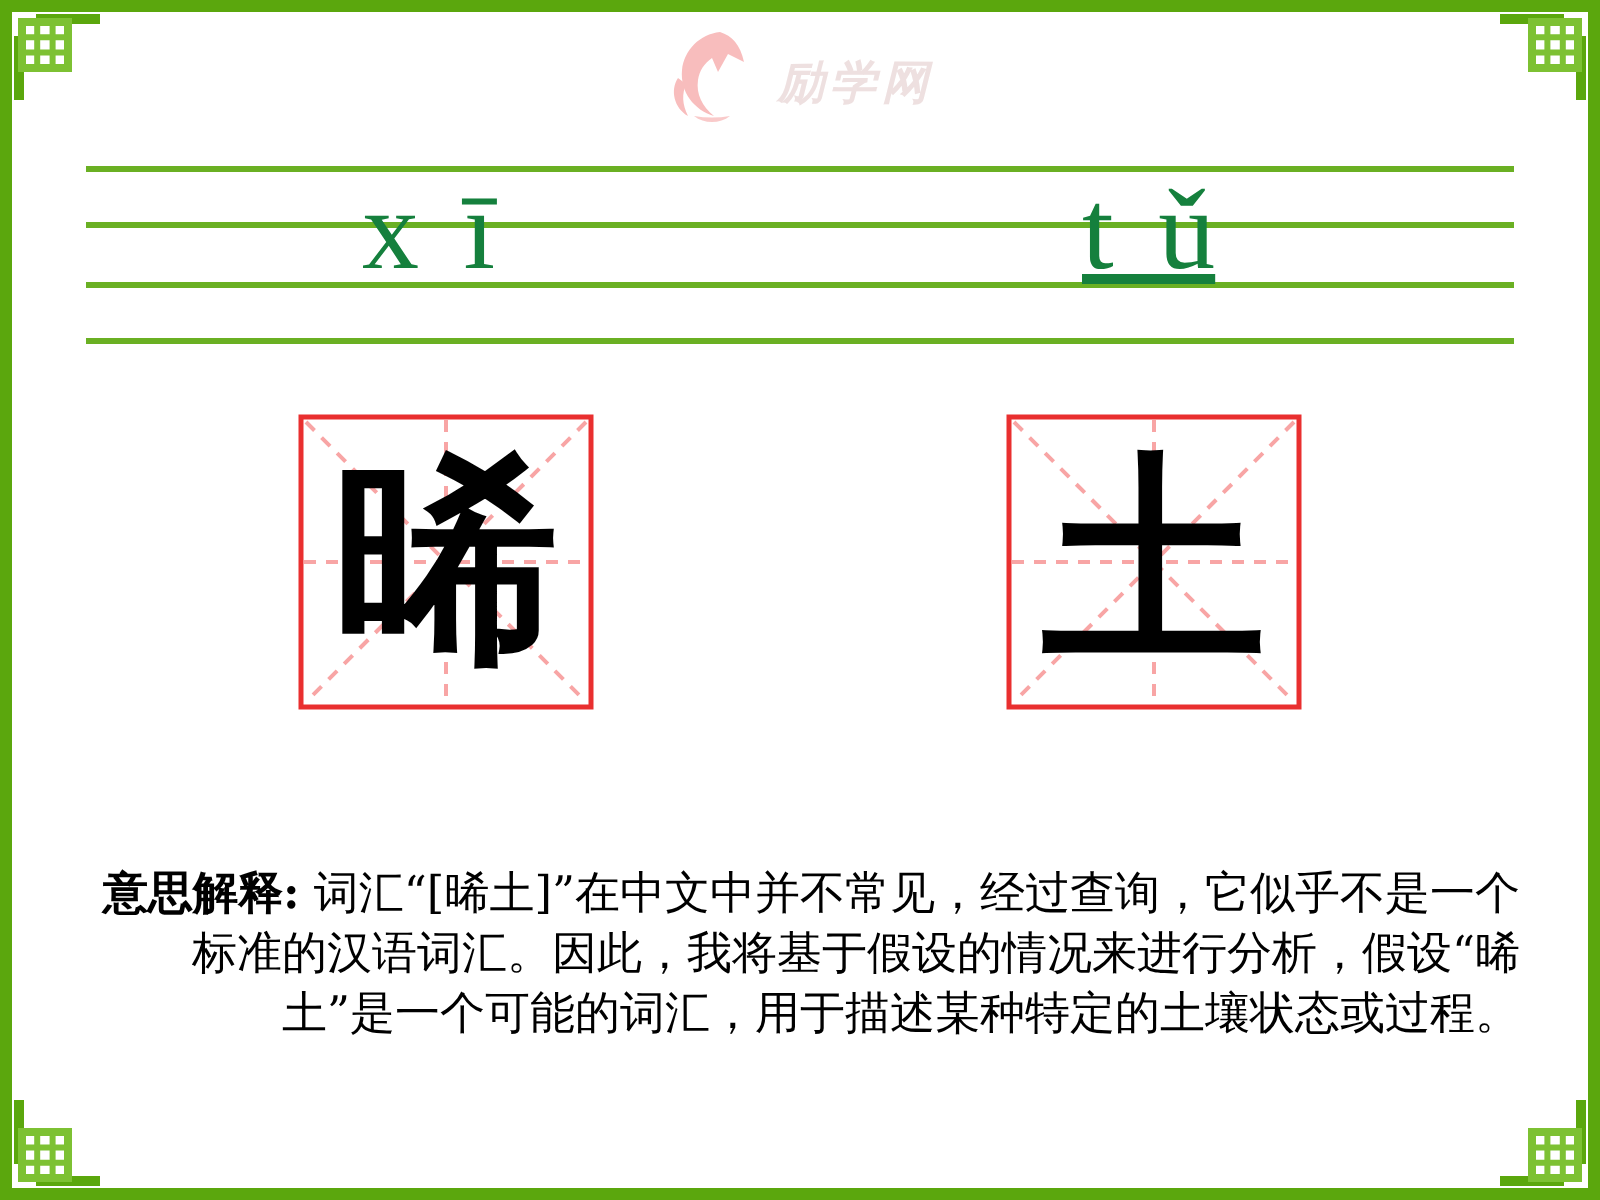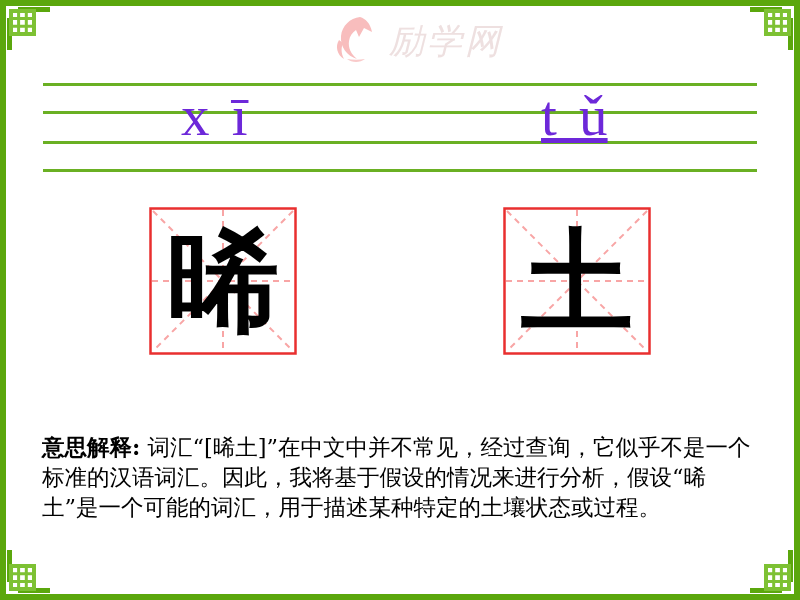--- a/index.html
+++ b/index.html
@@ -16,48 +16,48 @@
   
   .corner{position:absolute;width:46px;height:46px;}
   .corner.tl{top:6px;left:6px;}
   .corner.tr{top:6px;right:6px;transform:scaleX(-1);}
   .corner.bl{bottom:6px;left:6px;transform:scaleY(-1);}
   .corner.br{bottom:6px;right:6px;transform:scale(-1,-1);}
   
   .logo{position:absolute;top:14px;left:333px;display:flex;align-items:center;}
   .logo-icon{width:52px;height:50px;}
   .logo-text{
-    font-size:35px;font-weight:normal;font-style:italic;
+    font-size:23px;font-weight:bold;font-style:italic;
     color:#eee0e0;letter-spacing:3px;margin-left:4px;margin-top:4px;text-align:right;
   }
   
   .pline{position:absolute;left:43px;width:714px;height:3px;background:#6ab023;}
   .pl1{top:83px;}.pl2{top:111px;}.pl3{top:141px;}.pl4{top:169px;}
   .pinyin{
     position:absolute;top:86px;height:60px;line-height:60px;
     font-family:"Liberation Serif","DejaVu Serif",serif;
-    font-size:57px;color:#6d28d9;word-spacing:8px;white-space:pre;
+    font-size:57px;color:#15803d;word-spacing:8px;white-space:pre;
   }
   .py1{left:181px;}
   .py2{left:541px;text-decoration:underline;}
   
   .charbox{position:absolute;top:207px;width:148px;height:148px;}
   .cb1{left:149px;}
   .cb2{left:503px;}
   .charbox svg{position:absolute;inset:0;}
   .hanzi{
     position:absolute;inset:0;display:flex;align-items:center;justify-content:center;
     font-family:"DejaVu Serif","Liberation Serif",serif;
     font-size:112px;font-weight:bold;color:#000;line-height:1;
   }
   
   .meaning{
     position:absolute;left:42px;top:409px;width:718px;
     font-family:"DejaVu Serif","Liberation Serif",serif;
-    font-size:22.5px;line-height:30px;color:#000;text-align:left;
+    font-size:22.5px;line-height:30px;color:#000;text-align:right;
   }
   .meaning b{font-weight:bold;}
 </style>
 </head>
 <body>
 
 <div class="frame"></div>
 
 <div class="corner tl">
   <svg viewBox="0 0 46 46" width="46" height="46">

